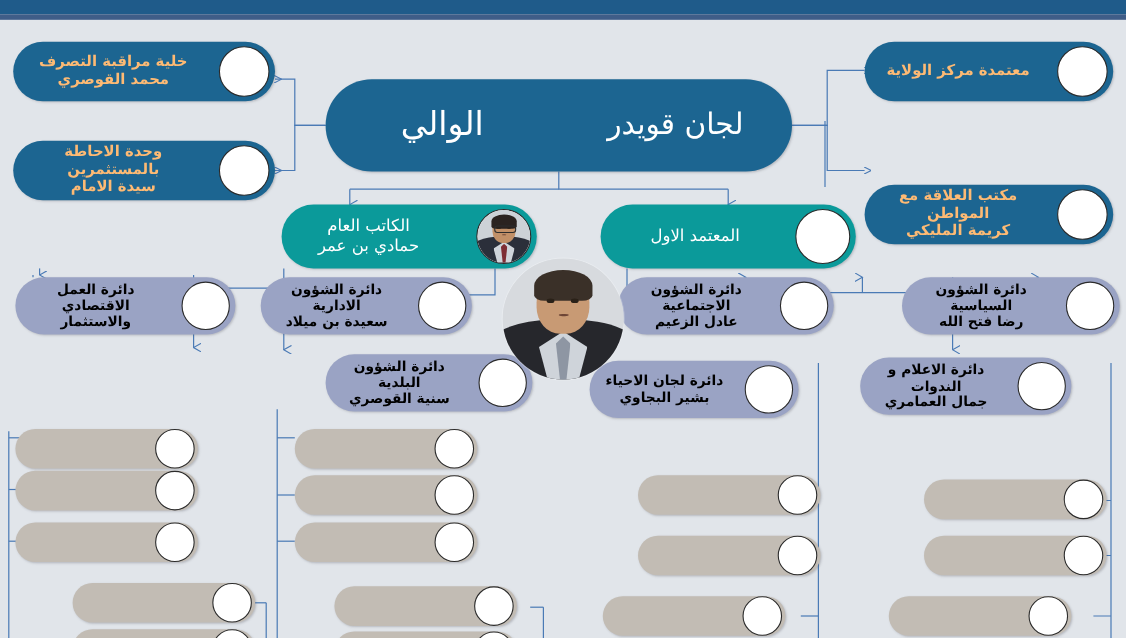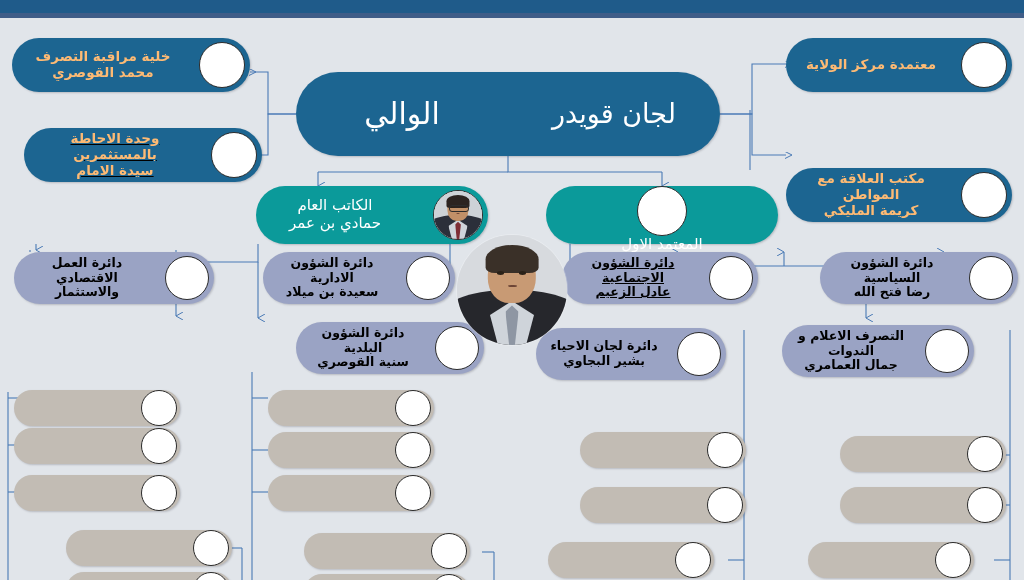--- a/index.html
+++ b/index.html
@@ -218,21 +218,21 @@
         <div class="eye r"></div>
       <div class="mouth"></div>
     </div>
   </div>
 
   <div class="node blue" style="left:12px;top:38px;width:238px;">
     <div class="avatar"></div>
     <div class="txt"><span>خلية مراقبة التصرف</span><br><span>محمد القوصري</span></div>
   </div>
 
-  <div class="node blue" style="left:24px;top:128px;width:238px;text-decoration:underline;">
+  <div class="node blue" style="left:12px;top:128px;width:238px;">
     <div class="avatar"></div>
     <div class="txt"><span>وحدة الاحاطة بالمستثمرين</span><br><span>سيدة الامام</span></div>
   </div>
 
   <div class="node blue" style="left:786px;top:38px;width:226px;">
     <div class="avatar"></div>
     <div class="txt">معتمدة مركز الولاية</div>
   </div>
 
   <div class="node blue" style="left:786px;top:128px;width:226px;margin-top:40px;">
@@ -251,59 +251,59 @@
         <div class="hair"></div>
         <div class="glass"></div>
         <div class="eye l"></div>
           <div class="eye r"></div>
         <div class="mouth"></div>
       </div>
     </div>
     <div class="txt"><span>الكاتب العام</span><br><span>حمادي بن عمر</span></div>
   </div>
 
-  <div class="node teal" style="left:546px;top:186px;width:232px;flex-direction:column;">
+  <div class="node teal" style="left:546px;top:186px;width:232px;">
     <div class="avatar"></div>
     <div class="txt">المعتمد الاول</div>
   </div>
 
   <div class="node lav" style="left:14px;top:252px;width:200px;">
     <div class="avatar"></div>
     <div class="txt"><span>دائرة العمل الاقتصادي</span><br><span>والاستثمار</span></div>
   </div>
 
 
-  <div class="node lav" style="left:263px;top:252px;width:192px;align-items:center;">
+  <div class="node lav" style="left:237px;top:252px;width:192px;align-items:center;">
     <div class="avatar"></div>
     <div class="txt"><span>دائرة الشؤون الادارية</span><br><span>سعيدة  بن ميلاد</span></div>
   </div>
 
   <div class="node lav" style="left:296px;top:322px;width:188px;">
     <div class="avatar"></div>
     <div class="txt"><span>دائرة الشؤون البلدية</span><br><span>سنية القوصري</span></div>
   </div>
 
-  <div class="node lav" style="left:562px;top:252px;width:196px;text-decoration:underline;">
+  <div class="node lav" style="left:562px;top:252px;width:196px;">
     <div class="avatar"></div>
     <div class="txt"><span>دائرة الشؤون الاجتماعية</span><br><span>عادل الزعيم</span></div>
   </div>
 
   <div class="node lav" style="left:536px;top:328px;width:190px;">
     <div class="avatar"></div>
     <div class="txt"><span>دائرة لجان الاحياء</span><br><span>بشير البجاوي</span></div>
   </div>
 
   <div class="node lav" style="left:820px;top:252px;width:198px;">
     <div class="avatar"></div>
     <div class="txt"><span>دائرة الشؤون السياسية</span><br><span>رضا فتح الله</span></div>
   </div>
 
   <div class="node lav" style="left:782px;top:325px;width:192px;">
     <div class="avatar"></div>
-    <div class="txt"><span>التصرف الاعلام و الندوات</span><br><span>جمال العمامري</span></div>
+    <div class="txt"><span>دائرة الاعلام و الندوات</span><br><span>جمال العمامري</span></div>
   </div>
 
   <div class="node tan" style="left:14px;top:390px;width:166px;">
       <div class="avatar"></div>
       <div class="txt"></div>
     </div>
   <div class="node tan" style="left:14px;top:428px;width:166px;">
       <div class="avatar"></div>
       <div class="txt"></div>
     </div>

